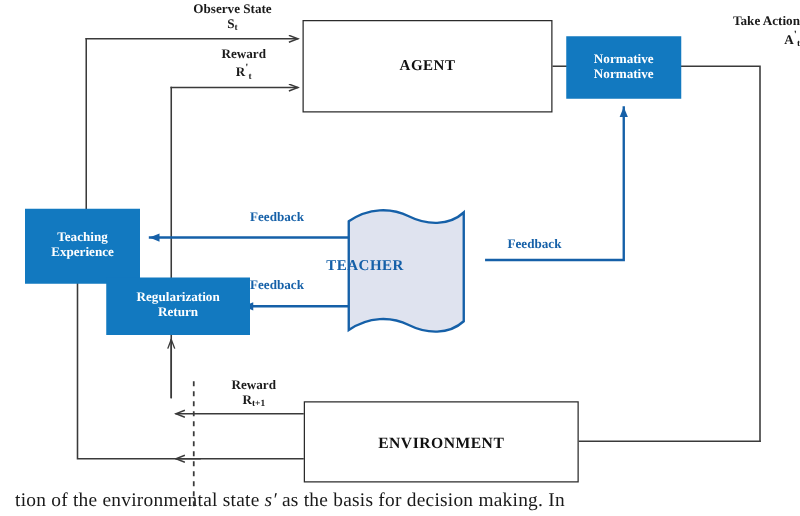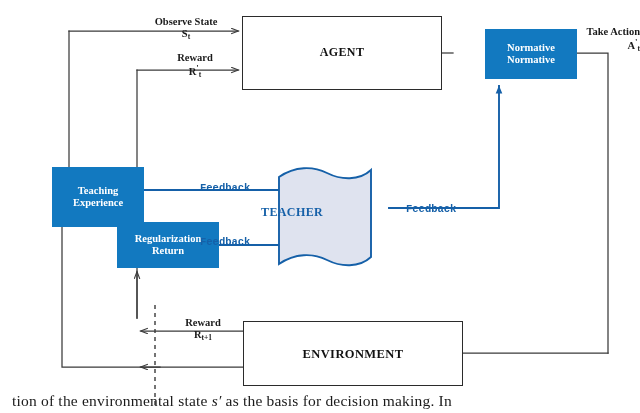--- a/index.html
+++ b/index.html
@@ -44,54 +44,51 @@
     border: 1.3px solid #2b2b2b;
     font-weight: bold;
     letter-spacing: 0.4px;
     color: #111111;
   }
   .node-blue {
     background: #1279c0;
     border: none;
     color: #ffffff;
     font-weight: bold;
-    margin-left: 32px;
   }
   .lbl {
     position: absolute;
     white-space: nowrap;
     line-height: 1.1;
     text-align: center;
-    margin-top: 14px;
   }
   .lbl-black {
     color: #1a1a1a;
     font-weight: bold;
     font-size: 10.5px;
   }
   .lbl-blue {
     color: #1560a8;
     font-weight: bold;
     font-size: 10.5px;
-    font-family: Liberation Mono, monospace;
   }
   .lbl sub {
     font-size: 7.5px;
     vertical-align: baseline;
     position: relative;
     top: 2px;
   }
   .lbl .prime {
     font-size: 9px;
     vertical-align: super;
   }
   #agent-box { left: 242px; top: 16px; width: 200px; height: 74px; font-size: 12px; }
   #normative-box { left: 453px; top: 29px; width: 92px; height: 50px; font-size: 10.5px; }
   #teaching-box { left: 20px; top: 167px; width: 92px; height: 60px; font-size: 10.5px; }
-  #regularization-box { left: 85px; top: 222px; width: 102px; height: 46px; font-size: 10.5px; }
+  #regularization-box { left: 85px; top: 222px; width: 115px; height: 46px; font-size: 10.5px; }
   #environment-box { left: 243px; top: 321px; width: 220px; height: 65px; font-size: 12.5px; }
   #teacher-shape {
     position: absolute;
     left: 275px;
     top: 164px;
     width: 118px;
     height: 108px;
   }
   #teacher-shape svg { display: block; width: 118px; height: 108px; overflow: visible; }
   #teacher-label {

